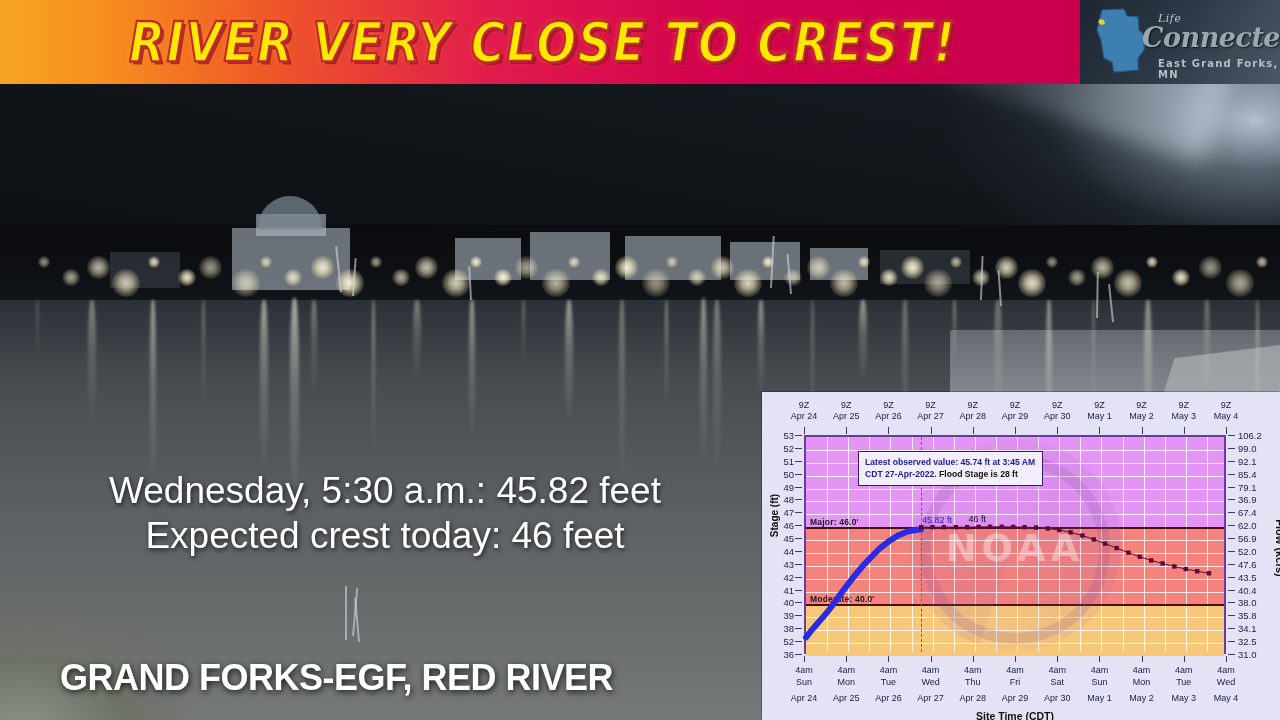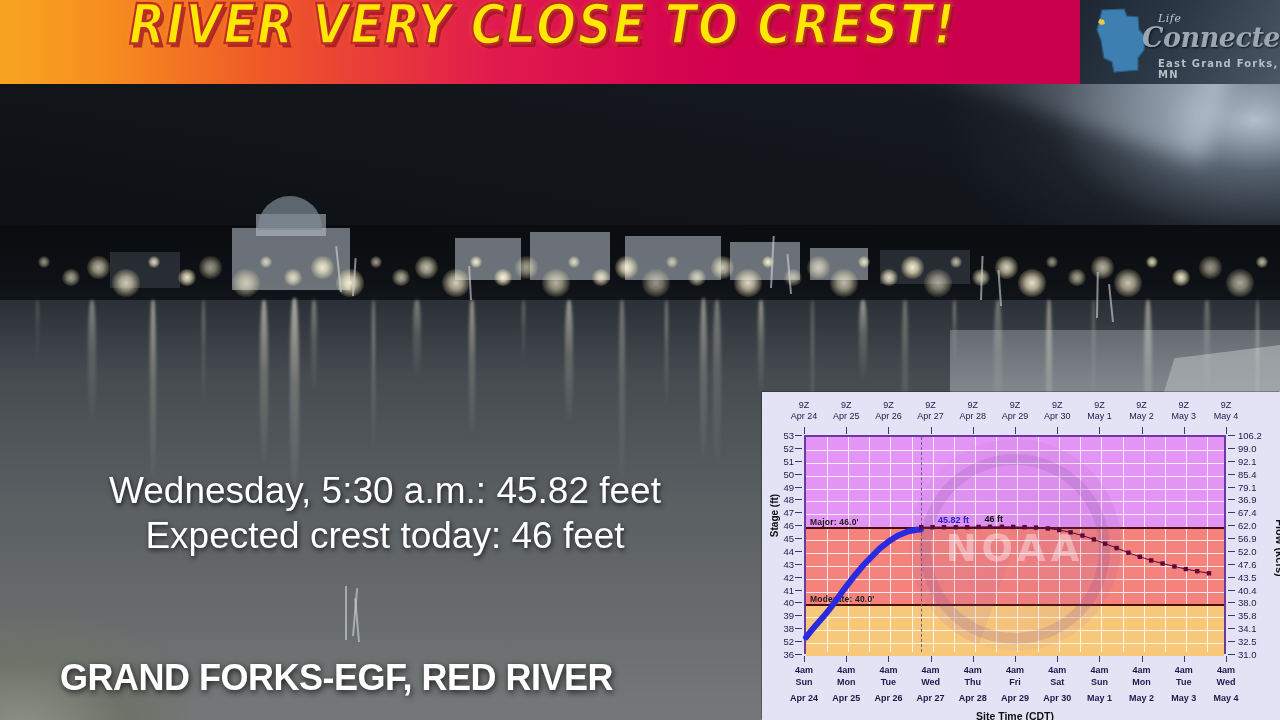--- a/index.html
+++ b/index.html
@@ -67,21 +67,21 @@
   .wall {
     position:absolute; right:0; top:345px; width:120px; height:60px;
     background:#a9aeb0; opacity:.75;
     clip-path:polygon(12% 22%, 100% 0%, 100% 100%, 0% 100%);
   }
 
   
   #banner {
     position:absolute; left:0; top:0; width:1080px; height:84px;
     background:linear-gradient(90deg,#f7a520 0%,#f68d1f 10%,#ef5a27 24%,#e11a4e 46%,#d3014f 66%,#c8004c 100%);
-    display:flex; justify-content:center; overflow:hidden;padding-left:6px;
+    display:flex; align-items:center; justify-content:center; overflow:hidden;padding-left:6px;
   }
   #banner-text {
     font-family:"DejaVu Sans", sans-serif;
     font-size:46px; font-weight:bold; font-style:italic;
     letter-spacing:1.5px; color:#ffe800;
     -webkit-text-stroke:2px #c2292c;
     text-shadow:3px 3px 0 rgba(150,20,35,.75), 0 0 6px rgba(255,215,0,.35);
     white-space:nowrap; transform:scaleY(1.18) scaleX(1.02);
   }
   #banner-logo {
@@ -168,21 +168,21 @@
   }
   .laxis .lt { position:absolute; right:2px; width:7px; height:1px; background:#3a3a6a; }
   
   .raxis { position:absolute; left:464px; top:43px; width:52px; height:219px; }
   .raxis .rv {
     position:absolute; left:12px; font-size:9.5px; color:#1b1b4b;
     transform:translateY(-50%); white-space:nowrap;
   }
   .raxis .rt { position:absolute; left:2px; width:7px; height:1px; background:#3a3a6a; }
   
-  .baxis { position:absolute; left:42px; top:264px; width:422px; height:56px;font-weight:bold; }
+  .baxis { position:absolute; left:42px; top:264px; width:422px; height:56px; }
   .baxis .bk {
     position:absolute; text-align:center; font-size:9px; color:#1b1b4b;
     line-height:1.35; transform:translateX(-50%); white-space:nowrap;
   }
   .baxis .bk span { display:block; }
   .baxis .bk .dt { margin-top:4px; }
   .tick-b { position:absolute; top:0; width:1px; height:6px; background:#3a3a6a; }
   #ylabel-left {
     position:absolute; left:-9px; top:118px; font-size:10px; font-weight:bold;
     color:#111; transform:rotate(-90deg); transform-origin:center;
@@ -216,21 +216,21 @@
     color:rgba(255,255,255,.38); font-family:"DejaVu Sans", sans-serif;
   }
   .wm-arc {
     position:absolute; left:50%; top:50%; transform:translate(-50%,-50%);
     width:212px; height:212px; border-radius:50%;
     background:conic-gradient(from 200deg, rgba(150,90,170,.14) 0deg, rgba(150,90,170,.05) 120deg, rgba(150,90,170,.14) 250deg, rgba(150,90,170,.04) 360deg);
     z-index:1;
   }
   svg.series { position:absolute; left:0; top:0; overflow:visible; z-index:4; }
   .pt-label {
-    position:absolute; font-size:9px; font-weight:bold; z-index:5; white-space:nowrap;margin-left:16px;
+    position:absolute; font-size:9px; font-weight:normal; z-index:5; white-space:nowrap;
   }
   .pt-label.obs { color:#2424cc; }
   .pt-label.fc  { color:#101010; }
 </style>
 </head>
 <body>
 
 <div id="screen">
 
   <div id="webcam">
@@ -620,16 +620,22 @@
           <rect x="354.39" y="124.30470588235293" width="4.4" height="4.4" fill="#5C0A3C"></rect>
           <rect x="366.206" y="127.2676470588235" width="4.4" height="4.4" fill="#5C0A3C"></rect>
           <rect x="377.6" y="129.84411764705885" width="4.4" height="4.4" fill="#5C0A3C"></rect>
           <rect x="388.994" y="132.03411764705885" width="4.4" height="4.4" fill="#5C0A3C"></rect>
           <rect x="400.81" y="134.09529411764706" width="4.4" height="4.4" fill="#5C0A3C"></rect>
         </svg>
       <div id="ptlabels">
           <div class="pt-label obs" style="left: 116.05px; top: 78.3794px;">45.82 ft</div>
           <div class="pt-label fc" style="left: 162.47px; top: 77.0912px;">46 ft</div>
         </div>
+      <div id="obs-box">
+        <div>Latest observed value:  45.74 ft at 3:45 AM</div>
+        <div>
+          <span>CDT 27-Apr-2022.  </span><span class="fs">Flood Stage is 28 ft</span>
+        </div>
+      </div>
     </div>
   </div>
 
 </div>
 
 </body></html>

